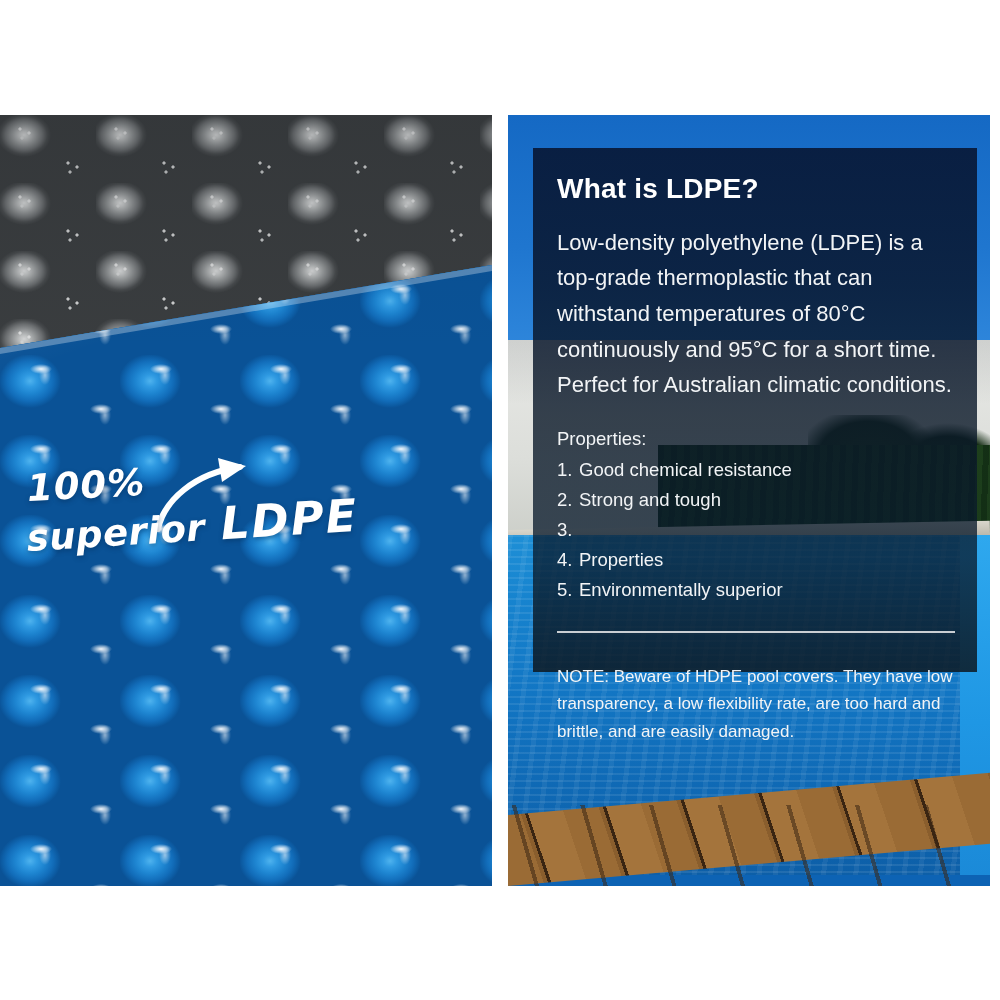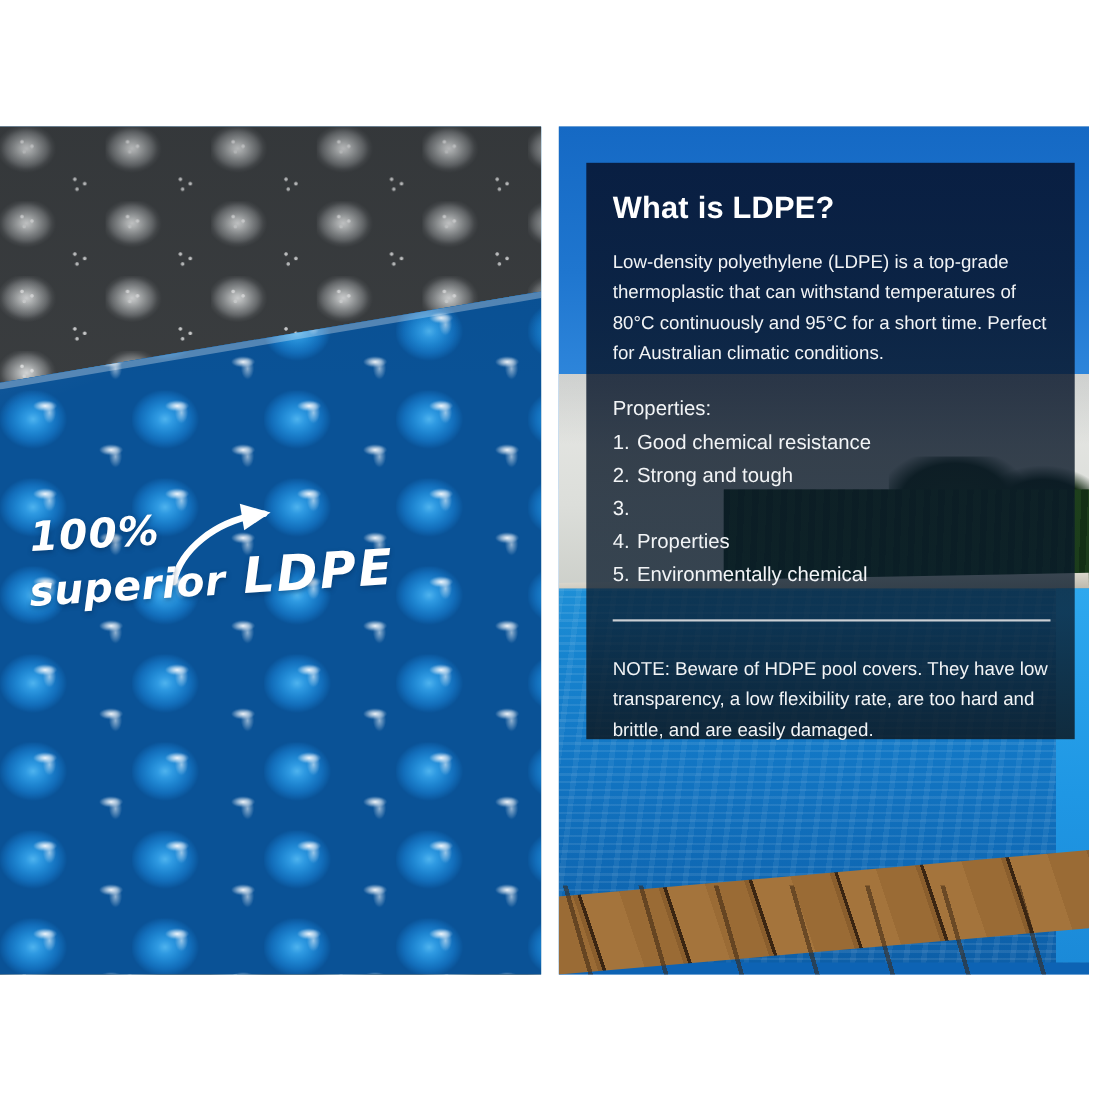--- a/index.html
+++ b/index.html
@@ -264,21 +264,21 @@
 
   .card-title {
     font-size: 28px;
     font-weight: 700;
     line-height: 1.1;
     margin: 0 0 20px 0;
     letter-spacing: .2px;
     color: #ffffff;
   }
   .card-body {
-    font-size: 17px;
+    font-size: 22px;
     line-height: 1.62;
     margin: 4px 0 22px 0;
     color: #f2f4f6;
     font-weight: 300;
   }
   .props-label {
     font-size: 18.5px;
     line-height: 1.5;
     margin: 0 0 2px 0;
     color: #f2f4f6;
@@ -373,21 +373,21 @@
         </li>
         <li>
           <span class="props-num">3.</span>
         </li>
         <li>
           <span class="props-num">4.</span>
           <span>Properties</span>
         </li>
         <li>
           <span class="props-num">5.</span>
-          <span>Environmentally chemical</span>
+          <span>Environmentally superior</span>
         </li>
       </ul>
 
       <hr class="card-divider">
 
       <p class="card-note">NOTE: Beware of HDPE pool covers. They have low transparency, a low flexibility rate, are too hard and brittle, and are easily damaged.</p>
     </div>
   </div>
 
 </div>

